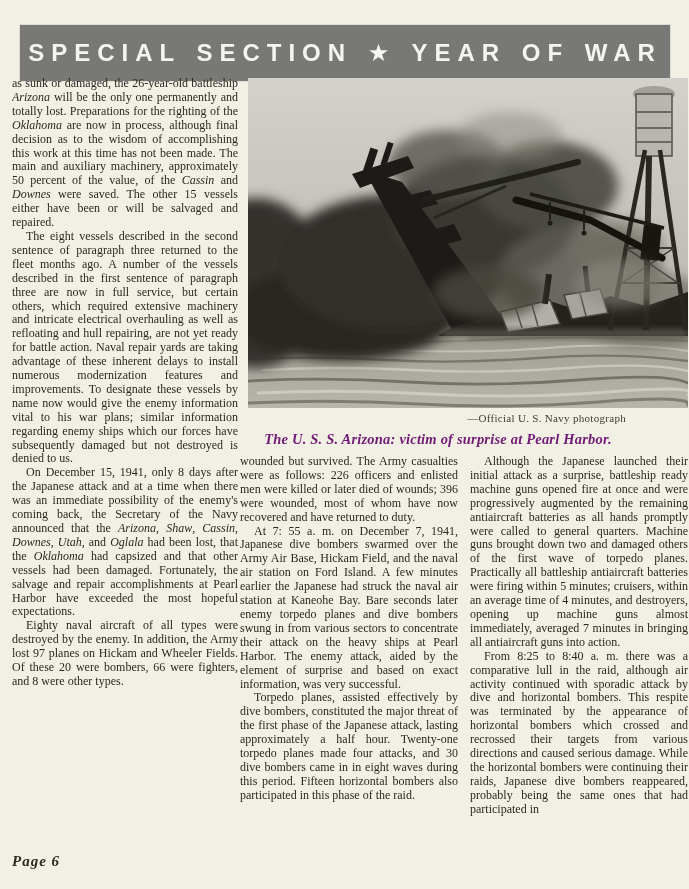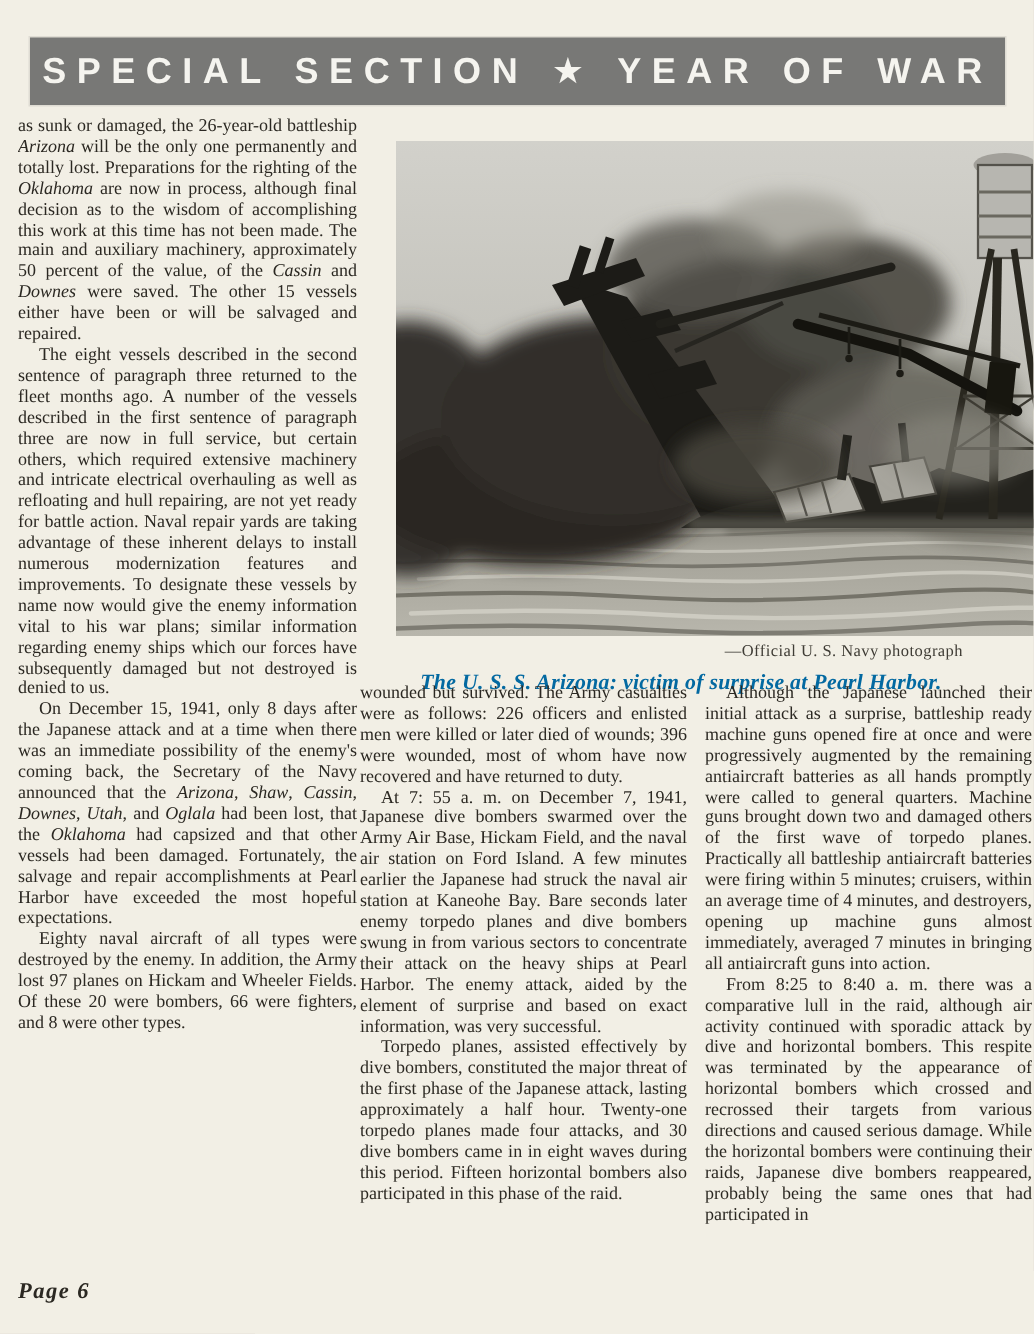--- a/index.html
+++ b/index.html
@@ -3,44 +3,44 @@
 <meta charset="utf-8">
 <style>
   html,body{margin:0;padding:0;background:#e8e4d9;}
   .page{
     position:relative;width:689px;height:889px;margin:0 auto;
     background:#f2efe5;overflow:hidden;
     font-family:"Liberation Serif","DejaVu Serif",serif;color:#2b2822;
   }
   
   .banner{
-    position:absolute;left:20px;top:25px;width:650px;height:45px;
+    position:absolute;left:20px;top:25px;width:650px;height:56px;
     background:#787876;display:flex;align-items:center;justify-content:center;
     box-shadow:0 0 0 1px rgba(0,0,0,0.08);
   }
   .banner-title{
     font-family:"Liberation Sans","DejaVu Sans",sans-serif;
     font-weight:bold;font-size:24px;letter-spacing:7px;word-spacing:2px;
     color:#f5f4ef;white-space:nowrap;
   }
   
   .col p{margin:0;text-align:justify;hyphens:auto;-webkit-hyphens:auto;}
   .col{font-size:12px;line-height:13.9px;}
   .col p.indent{text-indent:14px;}
   .left-col{position:absolute;left:12px;top:77px;width:226px;height:772px;overflow:hidden;font-family:Liberation Serif, serif;}
   
-  .photo-figure{position:absolute;left:248px;top:78px;width:380px;margin:16px;}
+  .photo-figure{position:absolute;left:248px;top:78px;width:380px;margin:0;}
   .photo-frame{display:block;width:440px;height:330px;background:#bdbcb5;}
   .photo-credit{
     text-align:right;font-size:11px;line-height:13px;margin-top:4px;
     color:#3f3c35;padding-right:2px;letter-spacing:0.3px;
   }
   .photo-caption{
     text-align:center;font-size:14.5px;font-weight:bold;font-style:italic;
-    margin-top:6px;color:#0369a1;letter-spacing:0.2px;
+    margin-top:6px;color:#701a75;letter-spacing:0.2px;
   }
   .two-cols{
     position:absolute;left:240px;top:455px;width:448px;height:430px;
     display:flex;gap:12px;overflow:hidden;
   }
   .mid-col,.right-col{width:219px;height:430px;overflow:hidden;}
   
   .page-number{
     position:absolute;left:12px;top:853px;
     font-size:15px;font-weight:bold;font-style:italic;color:#2b2822;

